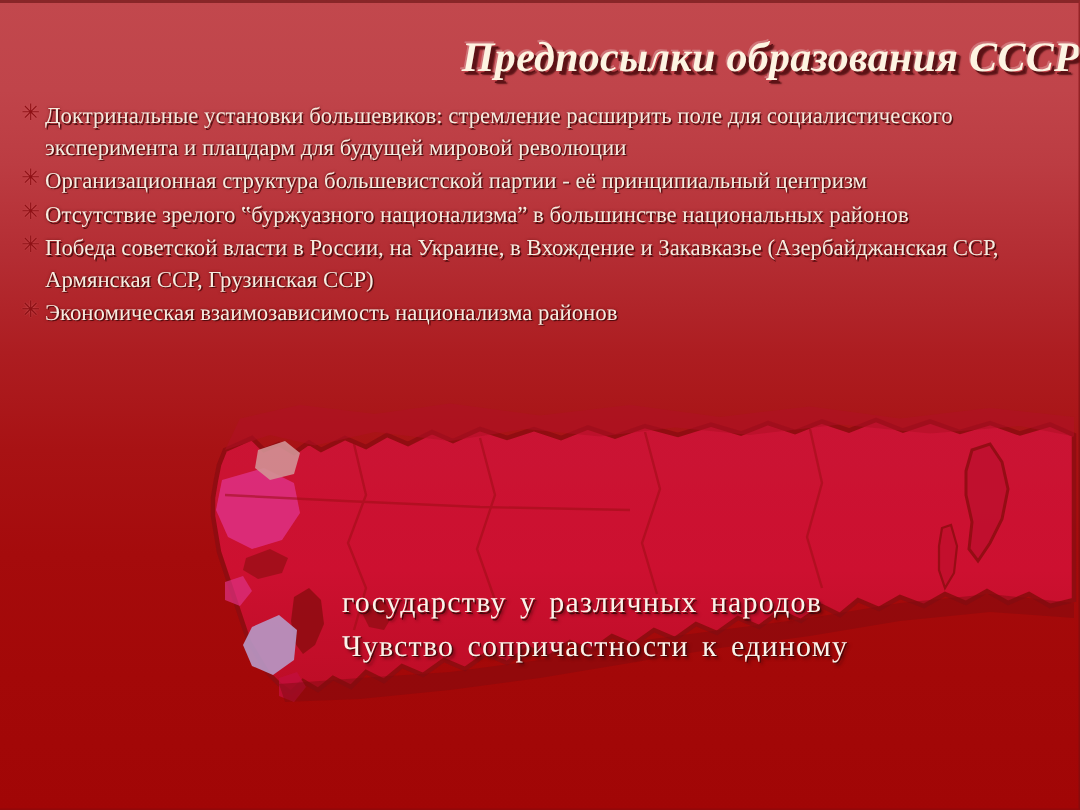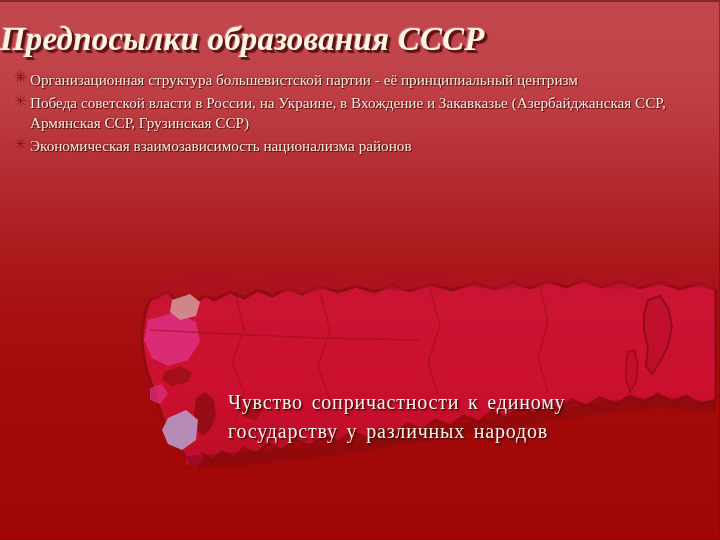--- a/index.html
+++ b/index.html
@@ -34,24 +34,24 @@
   
   .map-layer{
     position:absolute;left:0;top:0;width:720px;height:540px;
     opacity:.96;
   }
   .map-layer svg{display:block;width:720px;height:540px;}
 
   
   .title{
     position:absolute;left:0;top:20px;width:720px;
-    text-align:left;
+    text-align:right;
     font-family:"Liberation Serif","DejaVu Serif",serif;
     font-weight:bold;font-style:italic;
-    font-size:33px;line-height:38px;
+    font-size:28px;line-height:38px;
     letter-spacing:.2px;
     color:#fdf4e2;
     text-shadow:
        2px 2px 0 #5d1216,
        3px 3px 1px rgba(60,8,10,.75),
       -1px -1px 0 rgba(255,255,255,.25);
     white-space:nowrap;
   }
 
   
@@ -161,39 +161,41 @@
              L360,452 L300,460 L240,466 L190,468 Z" fill="#7d0a10" opacity="0.45"></path>
       </g>
     </svg>
   </div>
 
   <div class="title">Предпосылки образования СССР</div>
 
   <div class="bullets">
     <div class="bullet-item">
       <span class="bmark">✳</span>
+      <span class="btext">Доктринальные установки большевиков: стремление расширить поле для социалистического эксперимента и плацдарм для будущей мировой революции</span>
     </div>
     <div class="bullet-item">
       <span class="bmark">✳</span>
       <span class="btext">Организационная структура большевистской партии - её принципиальный центризм</span>
     </div>
     <div class="bullet-item">
       <span class="bmark">✳</span>
+      <span class="btext">Отсутствие зрелого ‟буржуазного национализма” в большинстве национальных районов</span>
     </div>
     <div class="bullet-item">
       <span class="bmark">✳</span>
       <span class="btext">Победа советской власти в России, на Украине, в Вхождение и Закавказье (Азербайджанская ССР, Армянская ССР, Грузинская ССР)</span>
     </div>
     <div class="bullet-item">
       <span class="bmark">✳</span>
     </div>
     <div class="bullet-item">
       <span class="bmark">✳</span>
       <span class="btext">Экономическая взаимозависимость национализма районов</span>
     </div>
   </div>
 
   <div class="statement">
+    <div>государству у различных народов</div>
     <div>Чувство сопричастности к единому</div>
-    <div>государству у различных народов</div>
   </div>
 
 </div>
 
 </body></html>

